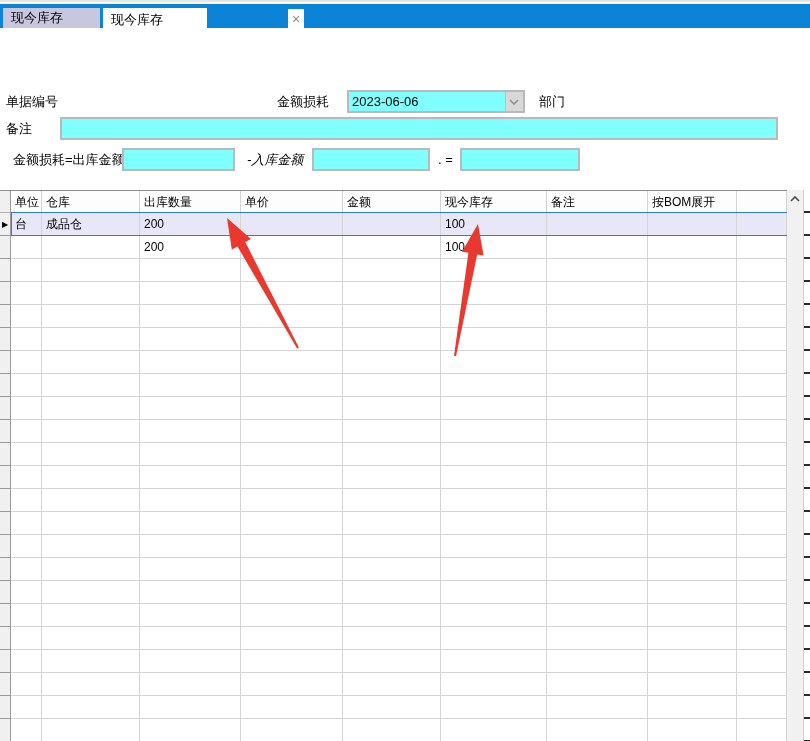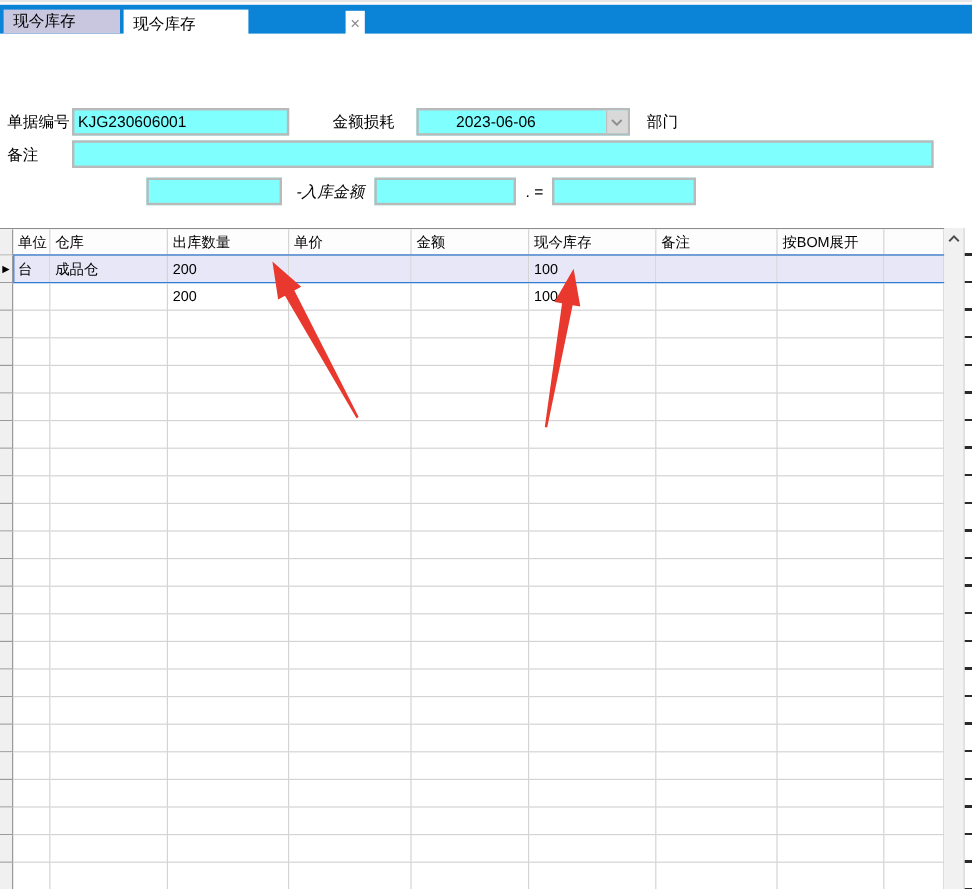--- a/index.html
+++ b/index.html
@@ -16,21 +16,21 @@
   .tab-close{position:absolute;left:288px;top:9px;width:16px;height:20px;line-height:20px;
              text-align:center;color:#8a8a8a;font-size:14px;background:#fff;}
 
   
   .flabel{position:absolute;height:22px;line-height:22px;font-size:13px;color:#000;}
   .finput{position:absolute;height:23px;box-sizing:border-box;background:#80ffff;
           border:2px solid #b9b9b9;font-size:13px;padding:0 3px;color:#000;outline:none;
           font-family:"Liberation Sans","DejaVu Sans",sans-serif;}
   .combo{position:absolute;height:23px;box-sizing:border-box;background:#80ffff;
          border:2px solid #b9b9b9;}
-  .combo .val{position:absolute;left:3px;top:0;height:19px;line-height:19px;font-size:13px;margin-left:28px;}
+  .combo .val{position:absolute;left:3px;top:0;height:19px;line-height:19px;font-size:13px;}
   .combo .btn{position:absolute;right:0;top:0;width:17px;height:19px;background:#d9d9d9;
               border-left:1px solid #c0c0c0;}
   .combo .btn svg{position:absolute;left:3px;top:7px;}
 
   
   .grid{position:absolute;left:0;top:190px;width:787px;height:551px;border-top:1px solid #8c8c8c;
         overflow:hidden;background:#fff;}
   .ghead{position:absolute;left:0;top:0;height:22px;width:787px;background:#fdfdfd;}
   .hsel{display:inline-block;vertical-align:top;width:11px;height:22px;box-sizing:border-box;
         background:#f0f0f0;border-right:1px solid #9a9a9a;border-bottom:1px solid #b5b5b5;}
@@ -66,35 +66,35 @@
 
 <div class="page">
 
   <div class="topstripe"></div>
   <div class="topbar"></div>
   <div class="tab inactive">现今库存</div>
   <div class="tab active">现今库存</div>
   <div class="tab-close">×</div>
 
   <div class="flabel" style="left:6px;top:91px;">单据编号</div>
-  <input class="finput" style="left: 60px; top: 90px; width: 181px;" value="KJG230606001">
   <div class="flabel" style="left:277px;top:91px;">金额损耗</div>
   <div class="combo" style="left:347px;top:90px;width:178px;">
     <span class="val">2023-06-06</span>
     <span class="btn">
       <svg width="10" height="6" viewBox="0 0 10 6">
           <polyline points="1,1 5,5 9,1" fill="none" stroke="#8f8f8f" stroke-width="1.6"></polyline>
         </svg>
     </span>
   </div>
   <div class="flabel" style="left:539px;top:91px;">部门</div>
 
   <div class="flabel" style="left:6px;top:118px;">备注</div>
   <input class="finput" style="left: 60px; top: 117px; width: 718px;" value="">
 
+  <div class="flabel" style="left:13px;top:149px;">金额损耗=出库金额</div>
   <input class="finput" style="left: 122px; top: 148px; width: 113px;" value="">
   <div class="flabel" style="left:247px;top:149px;font-style:italic;">-入库金额</div>
   <input class="finput" style="left: 312px; top: 148px; width: 118px;" value="">
   <div class="flabel" style="left:438px;top:149px;">. =</div>
   <input class="finput" style="left: 460px; top: 148px; width: 120px;" value="">
 
   <div class="grid">
     <div class="ghead" id="grid-header"><span class="hsel"></span><span class="hcell" style="width: 31px;">单位</span><span class="hcell" style="width: 98px;">仓库</span><span class="hcell" style="width: 101px;">出库数量</span><span class="hcell" style="width: 102px;">单价</span><span class="hcell" style="width: 98px;">金额</span><span class="hcell" style="width: 106px;">现今库存</span><span class="hcell" style="width: 101px;">备注</span><span class="hcell" style="width: 89px;">按BOM展开</span><span class="hcell" style="width: 50px;"></span></div>
     <div class="grows" id="grid-rows">
         <div class="grow sel"><span class="selcell">▶</span><span class="gcell" style="width: 31px;">台</span><span class="gcell" style="width: 98px;">成品仓</span><span class="gcell" style="width: 101px;">200</span><span class="gcell" style="width: 102px;"></span><span class="gcell" style="width: 98px;"></span><span class="gcell" style="width: 106px;">100</span><span class="gcell" style="width: 101px;"></span><span class="gcell" style="width: 89px;"></span><span class="gcell" style="width: 50px;"></span></div>

